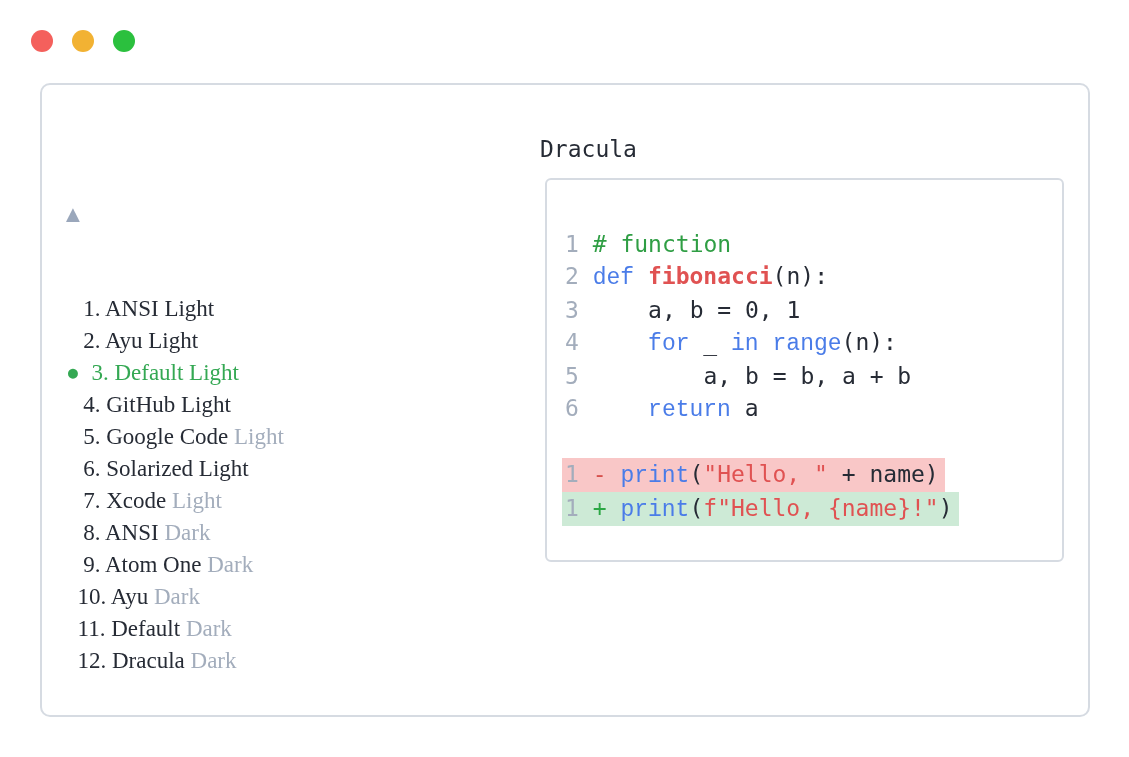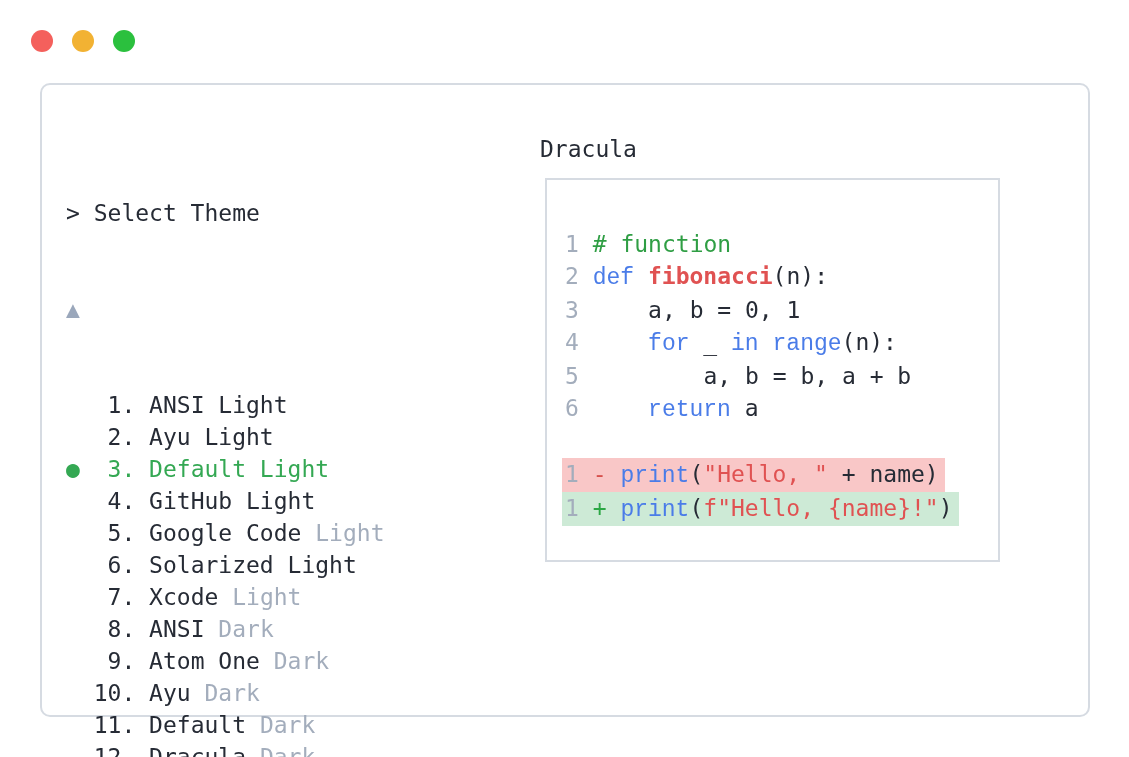--- a/index.html
+++ b/index.html
@@ -49,40 +49,40 @@
 
   
   .left-col {
     position: absolute;
     left: 24px;
     top: 48px;
   }
   .prompt   { color: var(--dark); }
   .arrow-up { color: var(--gray-arrow); }
 
-  .row { cursor: default; }
+  .row { cursor: default; font-family: Liberation Serif, serif; }
   .c-dark  { color: var(--dark); }
   .c-gray  { color: var(--gray); }
   .c-green { color: var(--green-sel); }
 
   
   .preview-label {
     position: absolute;
     left: 498px;
     top: 48px;
     color: var(--dark);
   }
   .preview-box {
     position: absolute;
     left: 503px;
     top: 93px;
-    width: 455px;
+    width: 519px;
     height: 384px;
     border: 2px solid var(--border);
-    border-radius: 0;
+    border-radius: 6px;
     box-sizing: border-box;
     background: #ffffff;
   }
   .code {
     position: absolute;
     left: 18px;
     top: 48px;
   }
   .lnum      { color: var(--gray); }
   .t-dark    { color: var(--dark); }
@@ -105,21 +105,20 @@
 
 <div class="traffic-lights">
   <div class="light red"></div>
   <div class="light yellow"></div>
   <div class="light green"></div>
 </div>
 
 <div class="panel">
 
   <div class="left-col mono">
-    <div class="prompt">&gt; Select Theme</div>
     <div class="arrow-up">▲</div>
     <div id="theme-list"><div class="row"><span class="c-dark">   </span><span class="c-dark">1. </span><span class="c-dark">ANSI Light</span></div><div class="row"><span class="c-dark">   </span><span class="c-dark">2. </span><span class="c-dark">Ayu Light</span></div><div class="row"><span class="c-green">●  </span><span class="c-green">3. </span><span class="c-green">Default Light</span></div><div class="row"><span class="c-dark">   </span><span class="c-dark">4. </span><span class="c-dark">GitHub Light</span></div><div class="row"><span class="c-dark">   </span><span class="c-dark">5. </span><span class="c-dark">Google Code </span><span class="c-gray">Light</span></div><div class="row"><span class="c-dark">   </span><span class="c-dark">6. </span><span class="c-dark">Solarized Light</span></div><div class="row"><span class="c-dark">   </span><span class="c-dark">7. </span><span class="c-dark">Xcode </span><span class="c-gray">Light</span></div><div class="row"><span class="c-dark">   </span><span class="c-dark">8. </span><span class="c-dark">ANSI </span><span class="c-gray">Dark</span></div><div class="row"><span class="c-dark">   </span><span class="c-dark">9. </span><span class="c-dark">Atom One </span><span class="c-gray">Dark</span></div><div class="row"><span class="c-dark">  </span><span class="c-dark">10. </span><span class="c-dark">Ayu </span><span class="c-gray">Dark</span></div><div class="row"><span class="c-dark">  </span><span class="c-dark">11. </span><span class="c-dark">Default </span><span class="c-gray">Dark</span></div><div class="row"><span class="c-dark">  </span><span class="c-dark">12. </span><span class="c-dark">Dracula </span><span class="c-gray">Dark</span></div></div>
     
     
     
   </div>
 
   <div class="preview-label mono">Dracula</div>
 
   <div class="preview-box">

